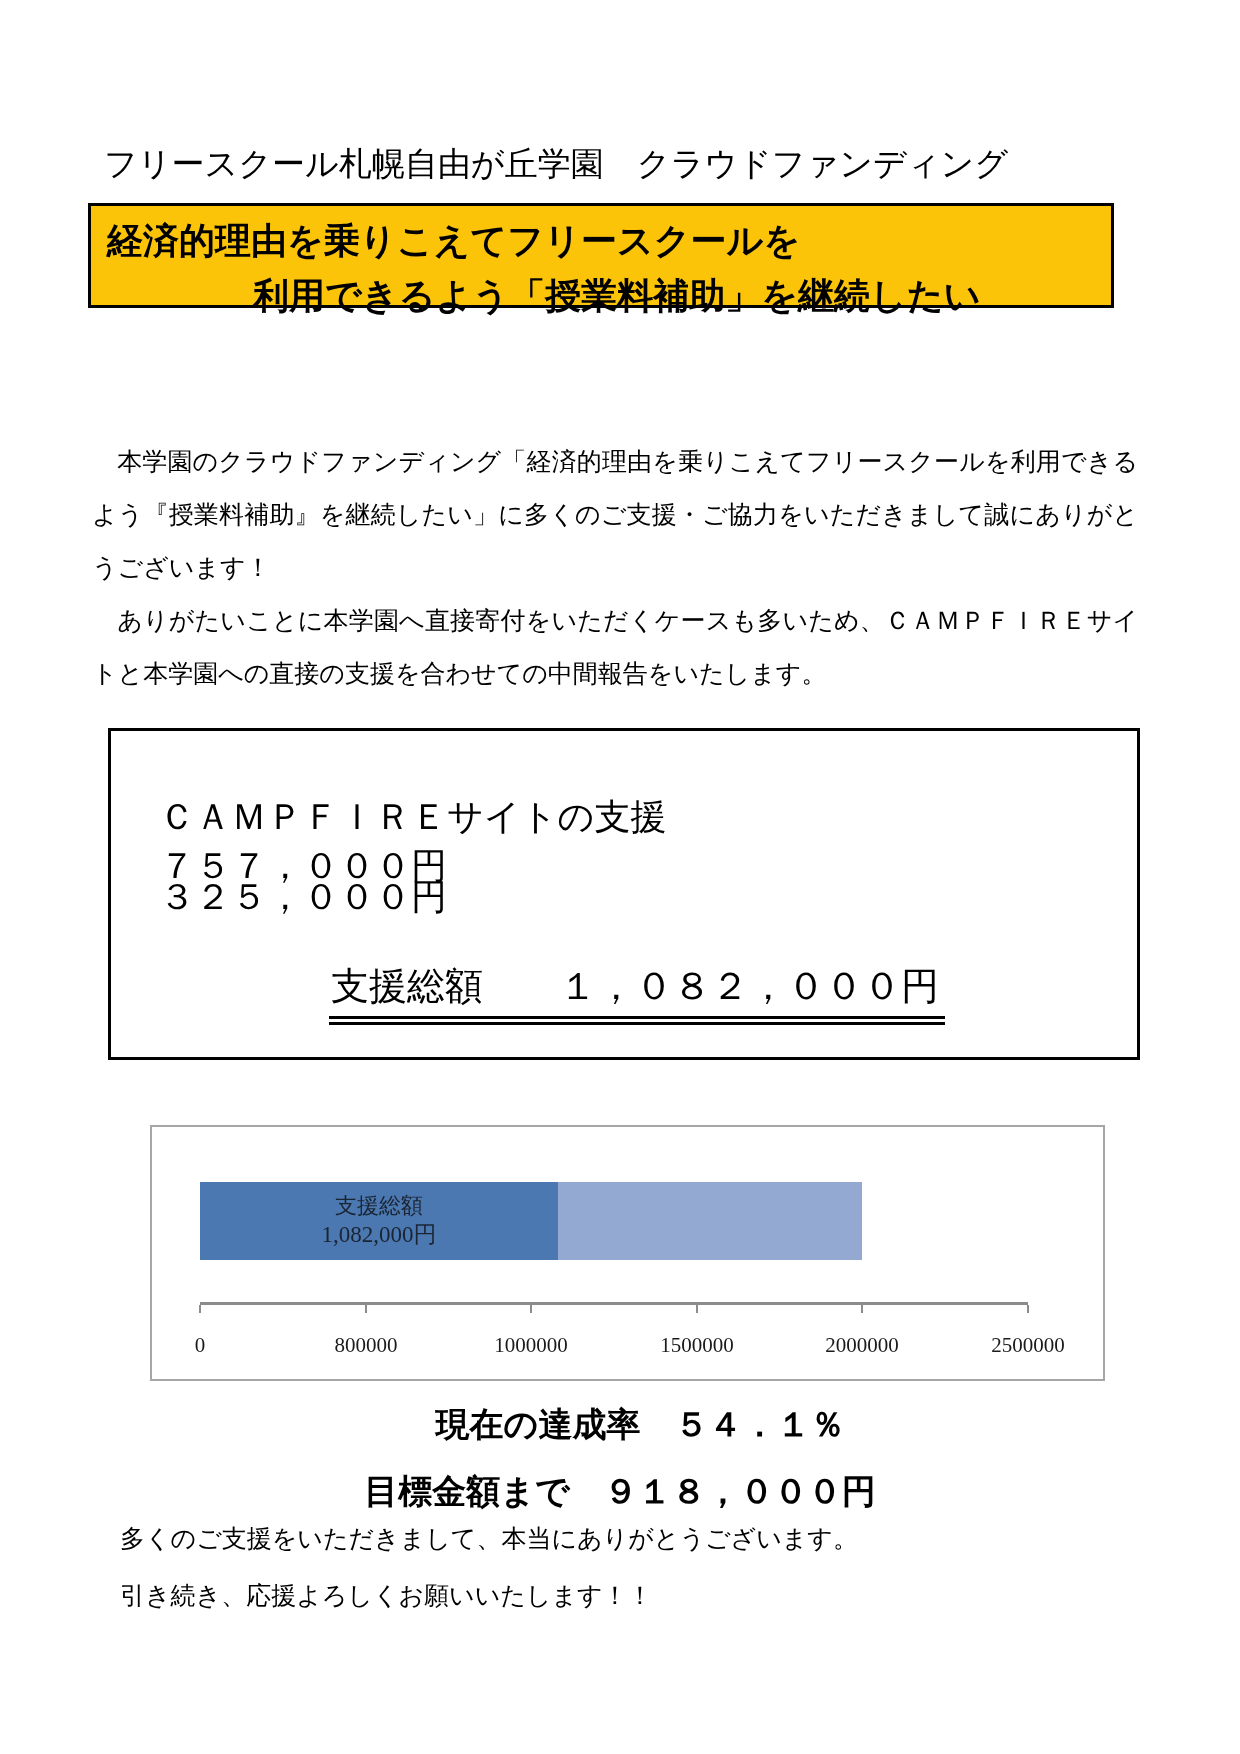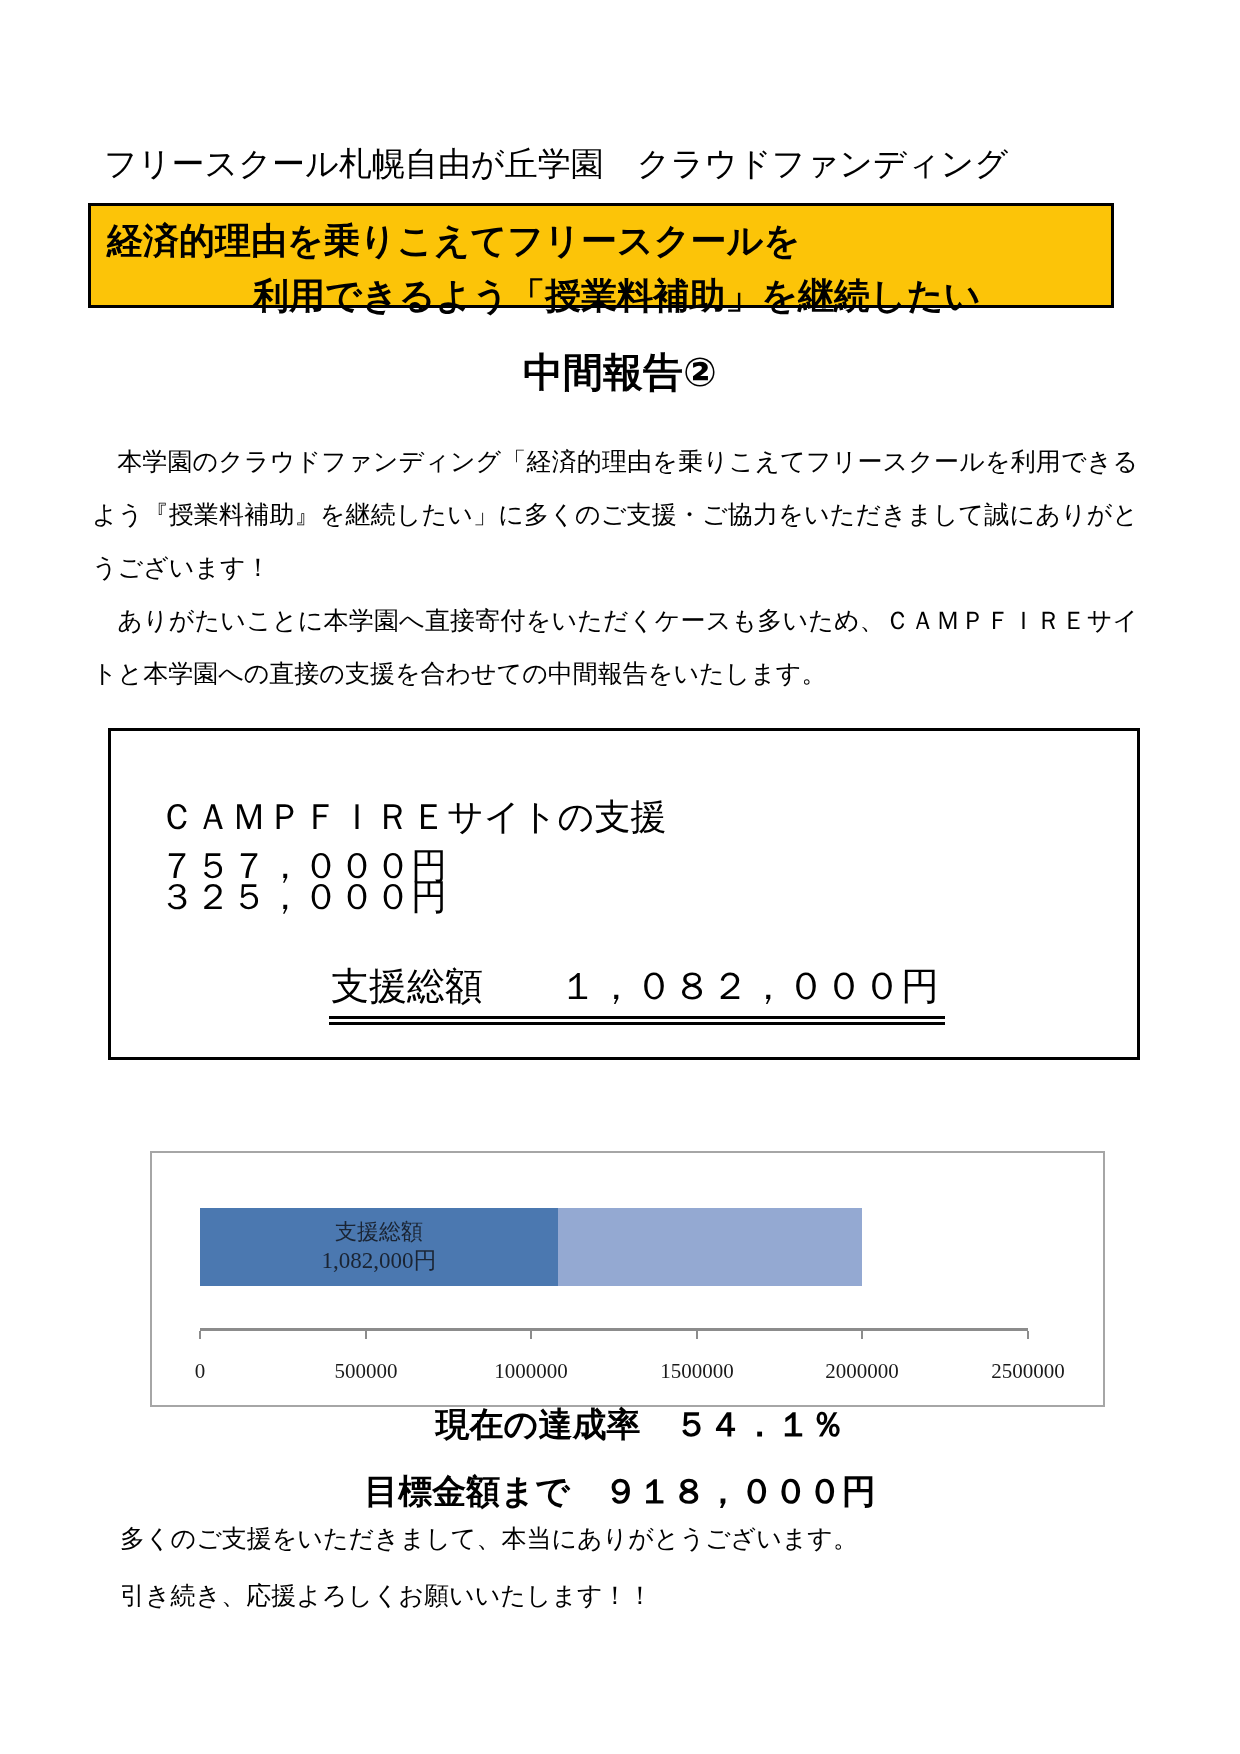--- a/index.html
+++ b/index.html
@@ -88,21 +88,21 @@
     display: inline-block;
     font-size: 38px;
     white-space: pre;
     padding: 0 6px 4px 2px;
     border-bottom: 9px double #000000;
   }
 
   
   .chart {
     position: absolute;
-    left: 150px; top: 1151px;
+    left: 150px; top: 1125px;
     width: 955px; height: 256px;
     box-sizing: border-box;
     border: 2px solid #a6a6a6;
     background: #ffffff;
   }
   .bar-track {
     position: absolute;
     left: 48px; top: 55px;
     height: 78px;
     display: flex;
@@ -168,21 +168,20 @@
 
 <div class="page">
 
   <div class="doc-title">フリースクール札幌自由が丘学園　クラウドファンディング</div>
 
   <div class="banner" style="background: rgb(252, 196, 8); border-color: rgb(0, 0, 0);">
     <div class="banner-line banner-line1">経済的理由を乗りこえてフリースクールを</div>
     <div class="banner-line banner-line2">利用できるよう「授業料補助」を継続したい</div>
   </div>
 
-  <div class="heading">中間報告②</div>
 
   <div class="body-text">
     <p>　本学園のクラウドファンディング「経済的理由を乗りこえてフリースクールを利用できるよう『授業料補助』を継続したい」に多くのご支援・ご協力をいただきまして誠にありがとうございます！</p>
     <p>　ありがたいことに本学園へ直接寄付をいただくケースも多いため、ＣＡＭＰＦＩＲＥサイトと本学園への直接の支援を合わせての中間報告をいたします。</p>
   </div>
 
   <div class="summary-box">
     <div class="srow srow1">
       <span>ＣＡＭＰＦＩＲＥサイトの支援</span>
       <span>７５７，０００円</span>
@@ -205,21 +204,21 @@
     <div id="ticks-container">
         <div class="tick" style="left: 47px; background: rgb(140, 140, 140);"></div>
         <div class="tick" style="left: 213px; background: rgb(140, 140, 140);"></div>
         <div class="tick" style="left: 378px; background: rgb(140, 140, 140);"></div>
         <div class="tick" style="left: 544px; background: rgb(140, 140, 140);"></div>
         <div class="tick" style="left: 709px; background: rgb(140, 140, 140);"></div>
         <div class="tick" style="left: 875px; background: rgb(140, 140, 140);"></div>
       </div>
     <div id="tick-labels-container">
         <div class="tick-label" style="left: -12px;">0</div>
-        <div class="tick-label" style="left: 154px;">500000</div>
+        <div class="tick-label" style="left: 154px;">800000</div>
         <div class="tick-label" style="left: 319px;">1000000</div>
         <div class="tick-label" style="left: 485px;">1500000</div>
         <div class="tick-label" style="left: 650px;">2000000</div>
         <div class="tick-label" style="left: 816px;">2500000</div>
       </div>
   </div>
 
   <div class="achievement">現在の達成率　５４．１％</div>
 
   <div class="goal">目標金額まで　９１８，０００円</div>

